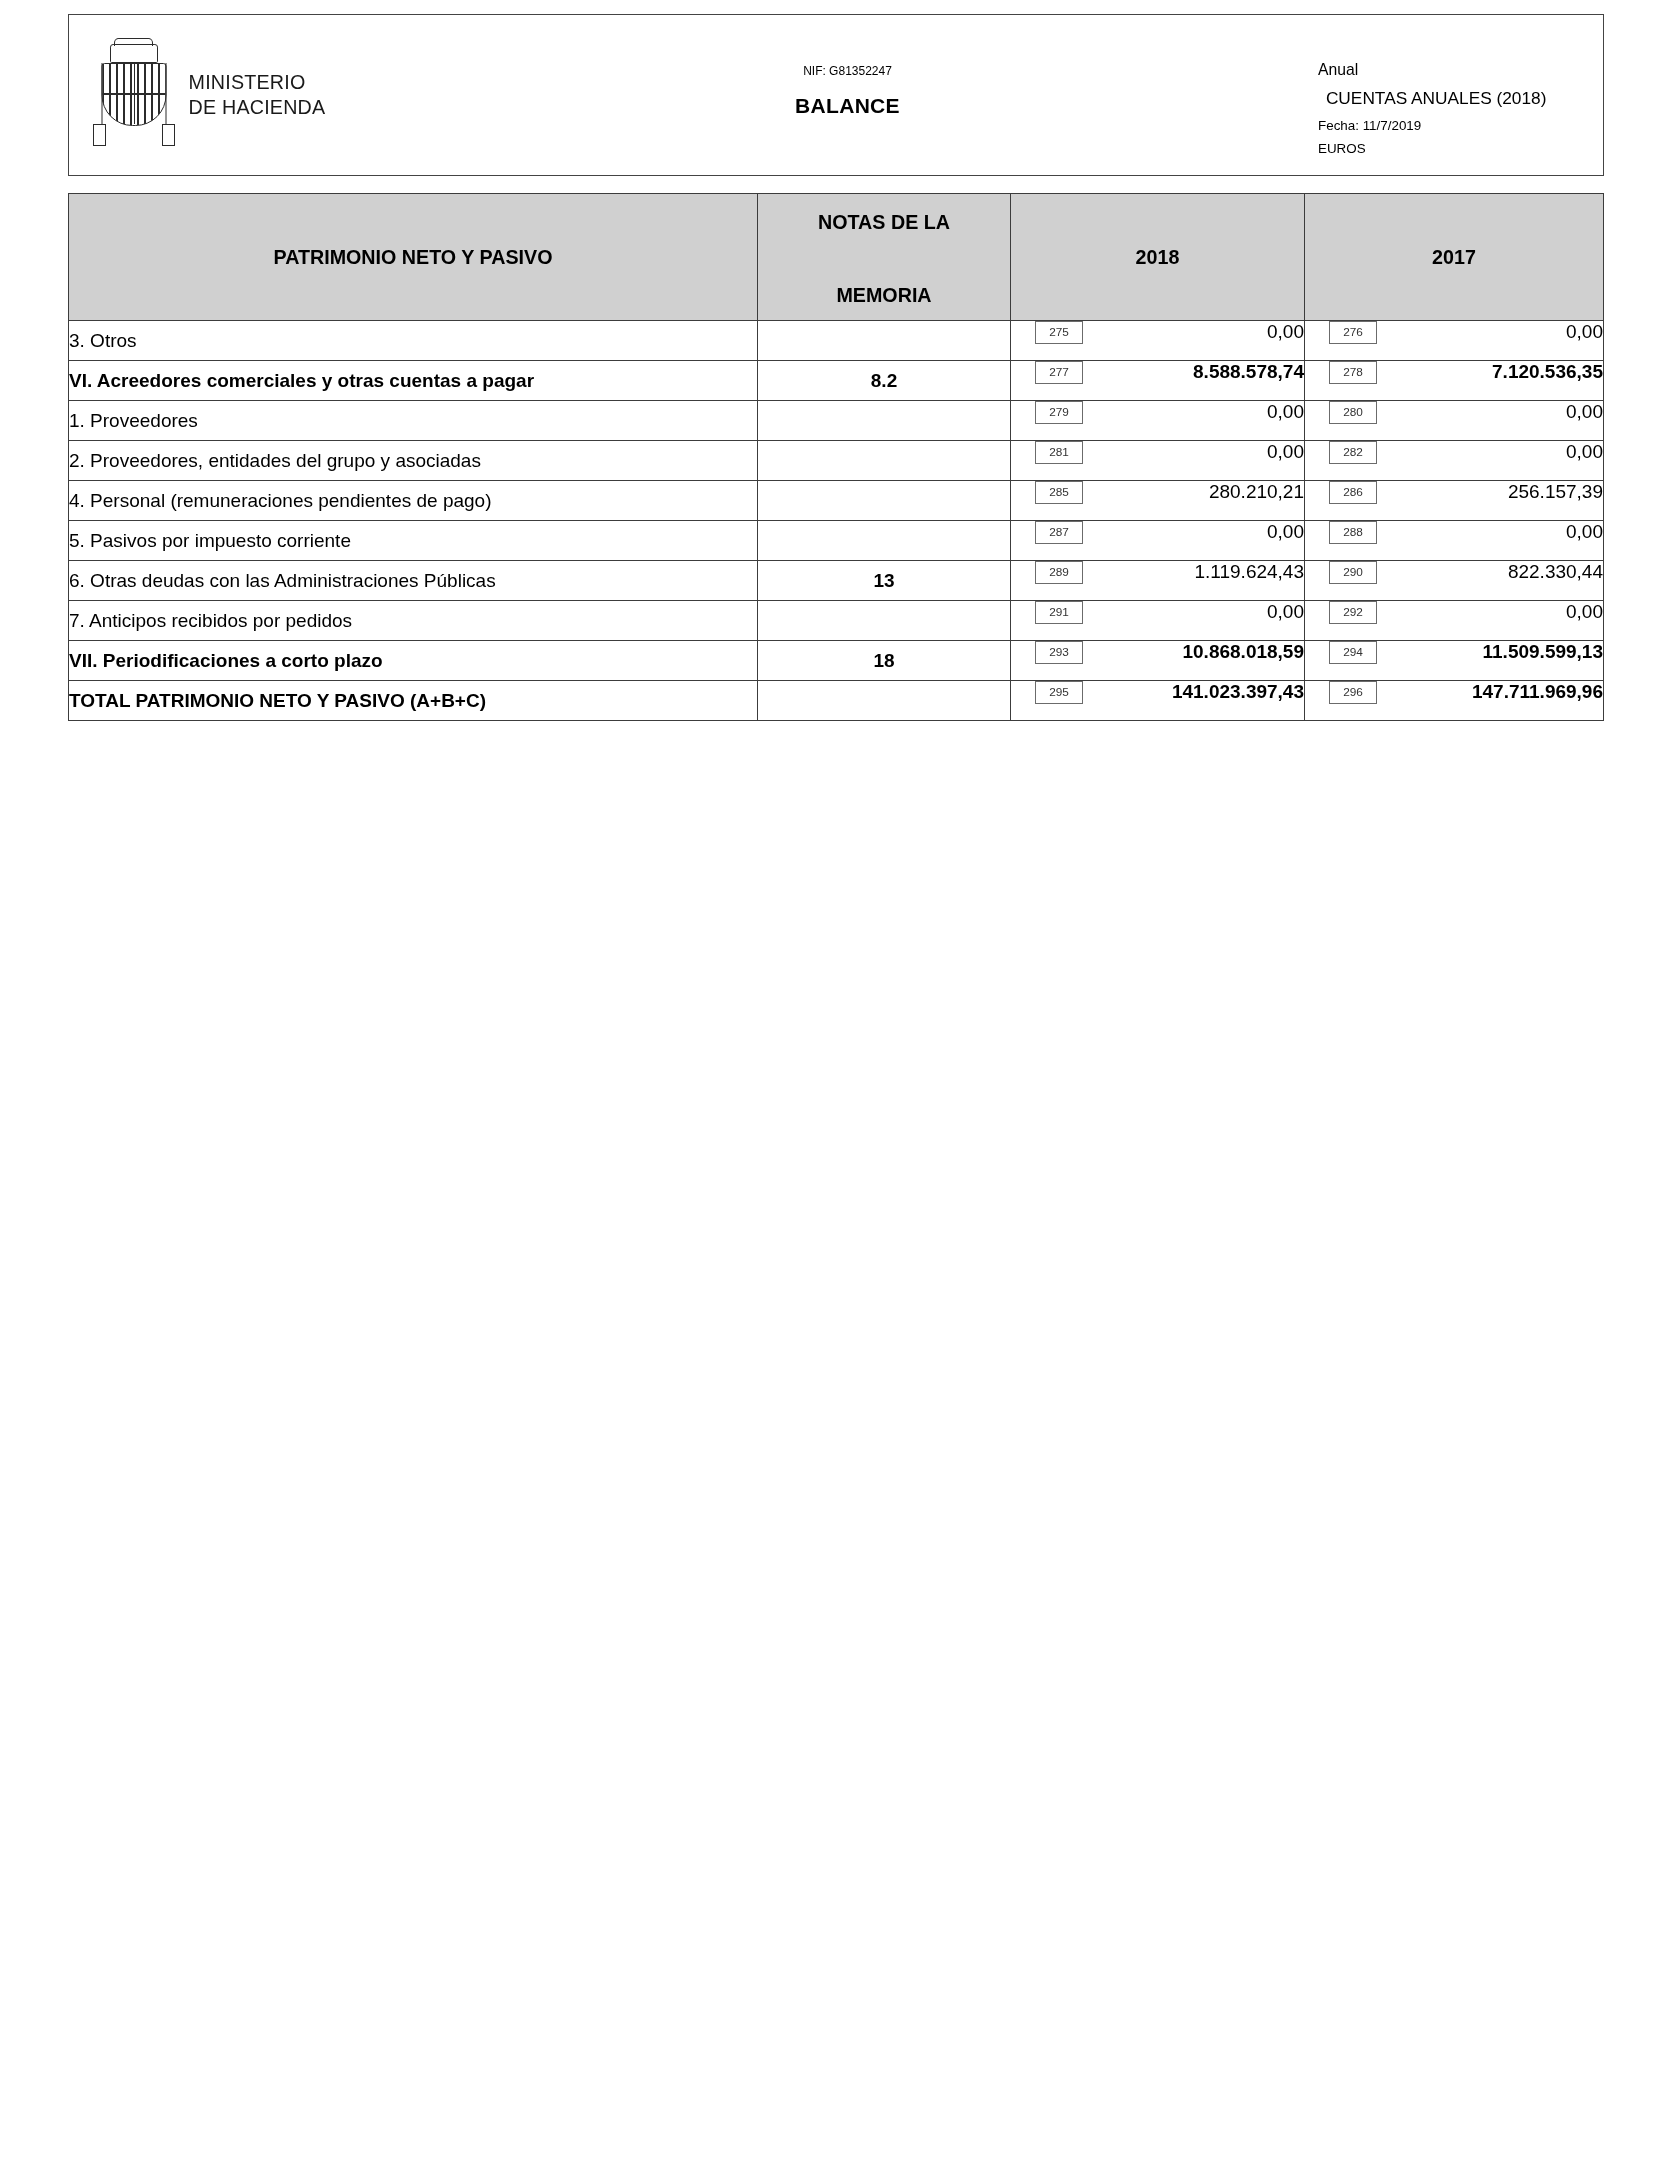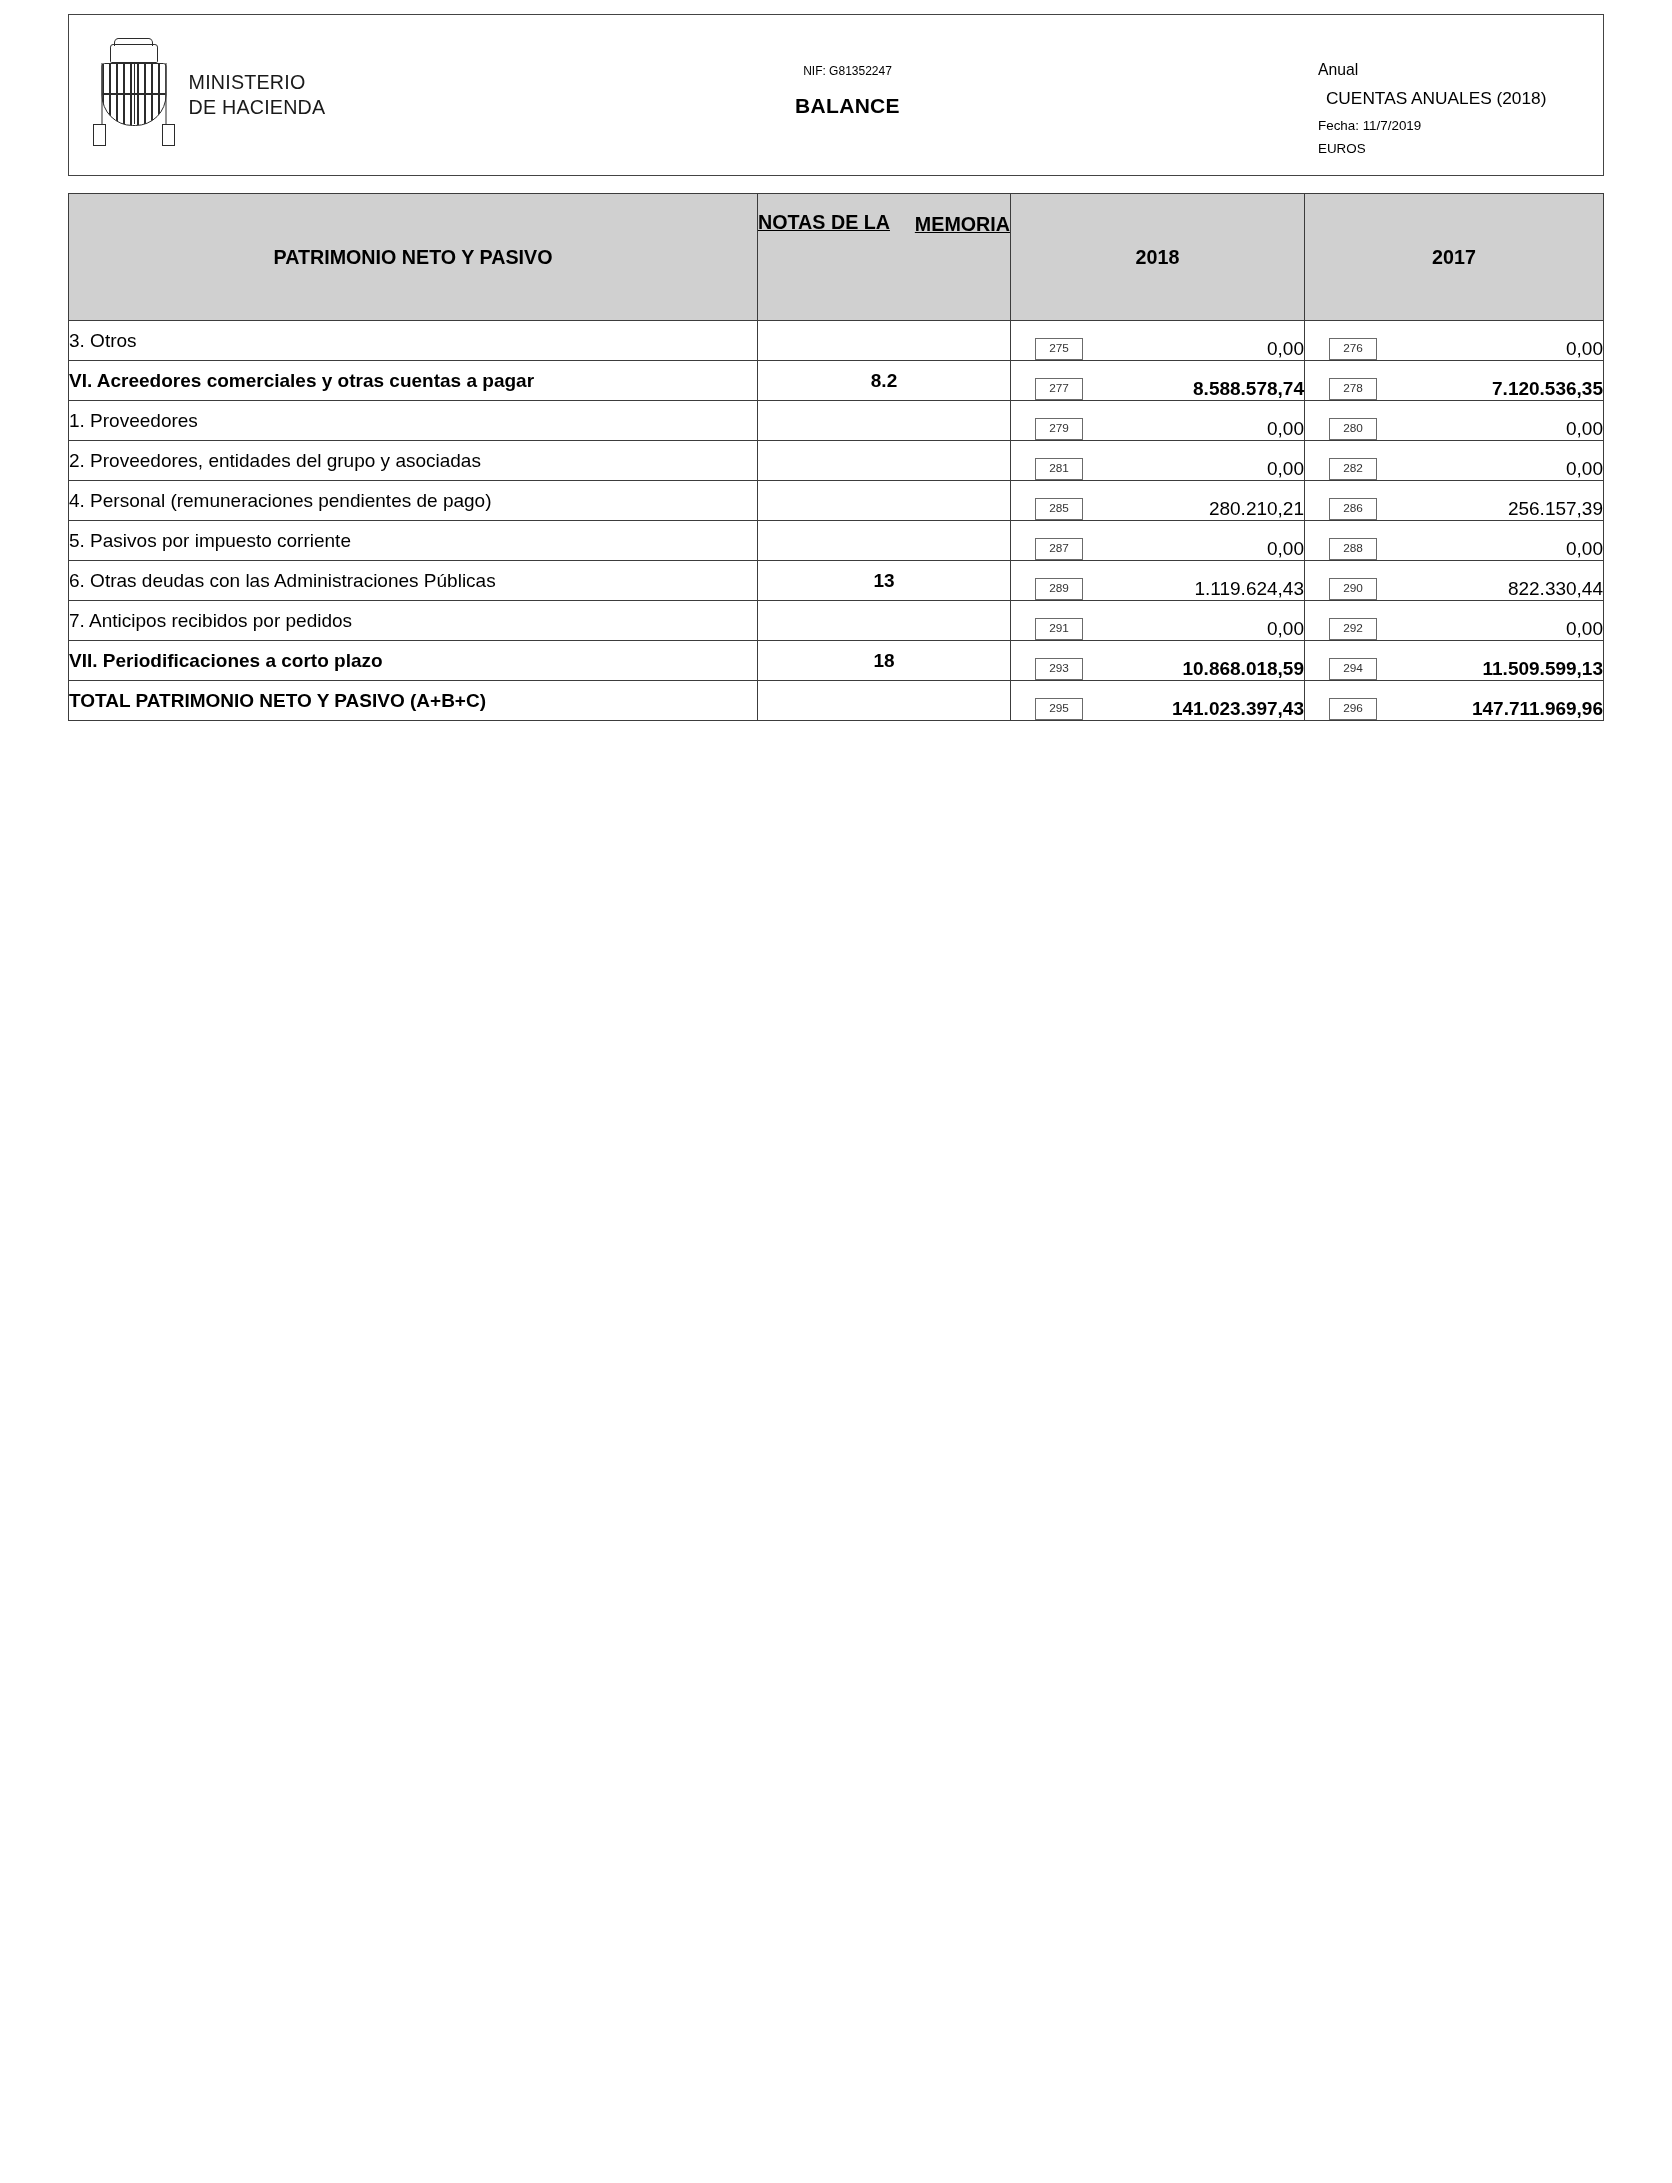--- a/index.html
+++ b/index.html
@@ -108,24 +108,24 @@
 
   thead td {
     background: #d0d0d0;
     text-align: center;
     font-weight: bold;
     font-size: 19.7px;
     height: 126px;
   }
   .head-two-line {
     display: flex;
+    flex-direction: column;
     justify-content: space-between;
     height: 94px;
     padding: 11px 0 6.3px 0;
-    text-decoration: underline;
   }
   .head-two-line span:first-child { line-height: 1; }
 
   tbody td {
     height: 39px;
   }
   .concept {
     font-size: 19px;
     padding: 0 0 0 11px;
     text-align: left;
@@ -135,21 +135,21 @@
   .notas {
     font-size: 19px;
     text-align: center;
     font-weight: bold;
   }
   .valcell {
     padding: 0 11px 0 7.9px;
   }
   .valwrap {
     display: flex;
-    align-items: flex-end;
+    align-items: flex-start;
     justify-content: flex-end;
     gap: 7.9px;
     height: 100%;
     padding-left: 24px;
   }
   .code {
     flex: none;
     width: 46px;
     height: 20.4px;
     border: 0.8px solid #6b6b6b;

